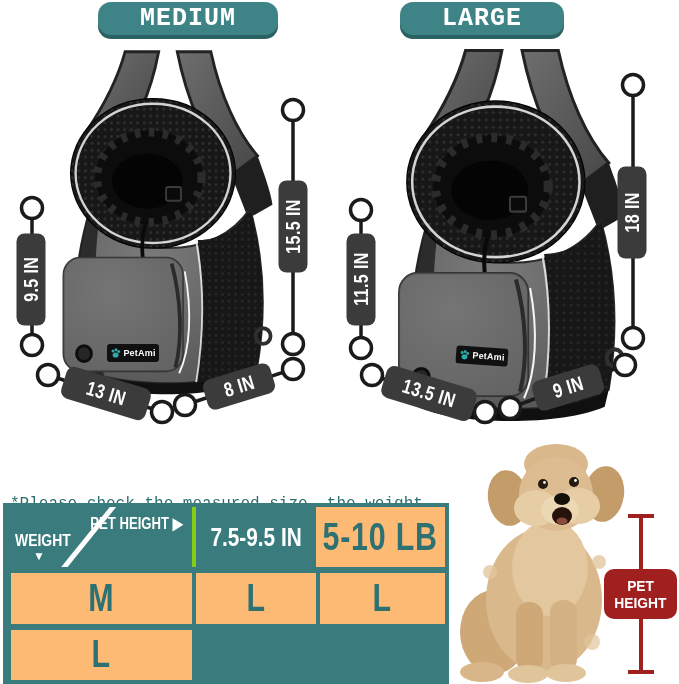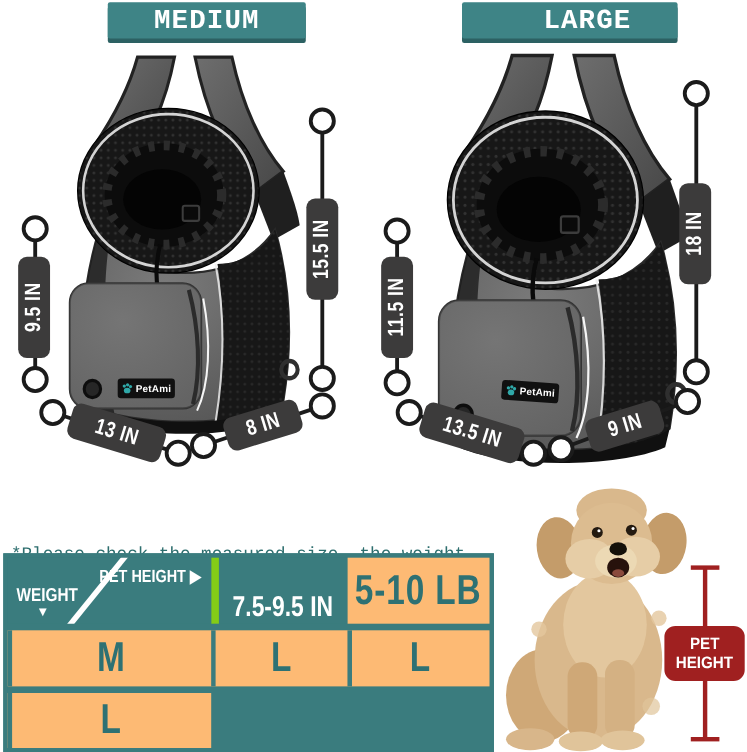--- a/index.html
+++ b/index.html
@@ -2,25 +2,25 @@
 <html><head>
 <meta charset="utf-8">
 <style>
   html,body{margin:0;padding:0;background:#fff;}
   .canvas{position:relative;width:679px;height:684px;background:#ffffff;overflow:hidden;
           font-family:"Liberation Sans", sans-serif;}
   svg{display:block;}
   .scene{position:absolute;left:0;top:0;}
 
   
-  .pill{position:absolute;top:2px;height:33px;background:#3E8486;border-radius:2px;
+  .pill{position:absolute;top:2px;height:33px;background:#3E8486;border-radius:13px;
         box-shadow:0 4px 0 #2C6163;display:flex;align-items:center;justify-content:center;
         color:#fff;font-family:"Liberation Mono", monospace;font-weight:bold;font-size:25px;letter-spacing:1px;}
   .pill-medium{left:98px;width:180px;}
-  .pill-large{left:420px;width:164px;padding-left:32px;}
+  .pill-large{left:400px;width:164px;}
 
   
   .mlabel{position:absolute;background:#3C3B3B;border-radius:8px;display:flex;align-items:center;
           justify-content:center;color:#fff;font-weight:bold;font-size:20px;letter-spacing:.5px;}
   .mlabel .cond{display:inline-block;transform:scaleX(.8);white-space:nowrap;}
   .vlab{width:92px;height:29px;}
   .lab-m-fh{left:-15px;top:265px;transform:rotate(-90deg);}
   .lab-m-bh{left:247px;top:212px;transform:rotate(-90deg);}
   .lab-l-fh{left:315px;top:265px;transform:rotate(-90deg);}
   .lab-l-bh{left:586px;top:198px;transform:rotate(-90deg);}
@@ -40,21 +40,21 @@
   .note{position:absolute;left:10px;top:447px;color:#2D6E6E;
         font-family:"Liberation Mono", monospace;font-size:16px;line-height:23px;white-space:pre;}
   .note .l2{padding-left:10px;}
 
   
   .size-table{position:absolute;left:3px;top:503px;width:446px;height:181px;box-sizing:border-box;
       background:#3A7C7E;border:4px solid #3A7C7E;display:grid;
       grid-template-columns:185px 124px 129px;grid-template-rows:60px 1fr 1fr;row-gap:6px;}
   .size-table .cell{display:flex;align-items:center;justify-content:center;box-sizing:border-box;}
   .hcell{background:#3A7C7E;color:#fff;}
-  .hcell.sep{border-left:7px solid #84cc16;align-items:flex-end;}
+  .hcell.sep{border-left:4px solid #84cc16;}
   .hcell .cond{display:inline-block;transform:scaleX(.8);font-weight:bold;font-size:26px;white-space:nowrap;}
   .bcell{background:#fdba74;color:#2E7173;}
   .bcell.sep{border-left:4px solid #3A7C7E;}
   .bcell .cond{display:inline-block;transform:scaleX(.8);font-weight:bold;font-size:38px;
                letter-spacing:1px;white-space:nowrap;}
   .corner{position:relative;background:#3A7C7E;color:#fff;overflow:hidden;}
   .corner-diag{position:absolute;left:80px;top:-14px;width:5px;height:86px;background:#fff;
                transform:rotate(39deg);}
   .corner-row{position:absolute;left:8px;top:24px;font-weight:bold;font-size:17px;
               transform:scaleX(.82);transform-origin:left;}

